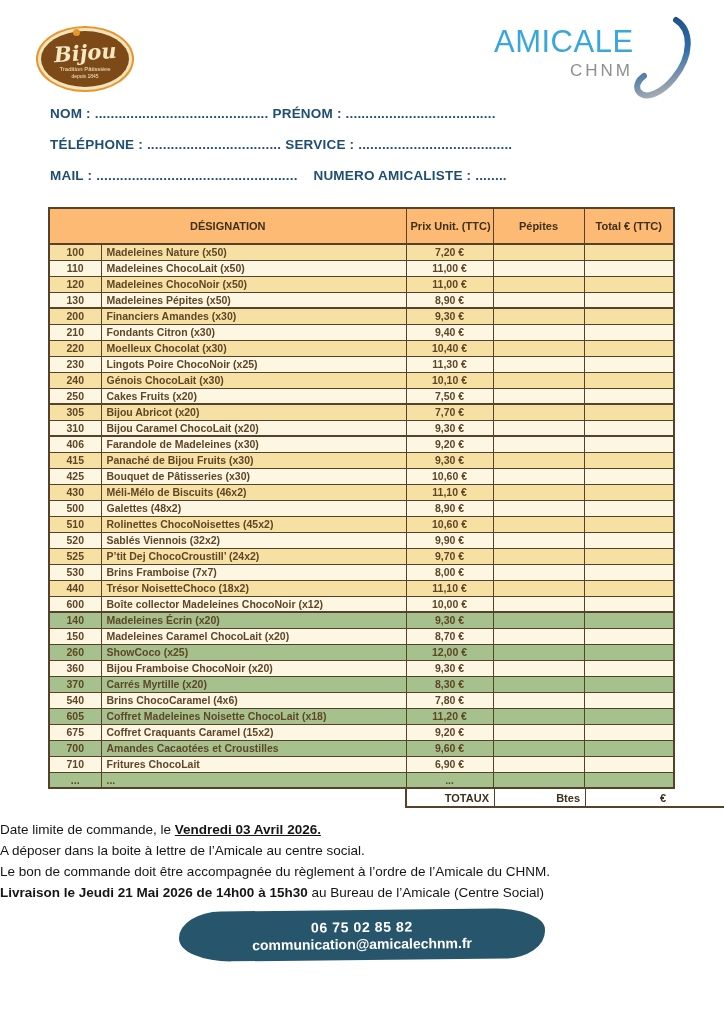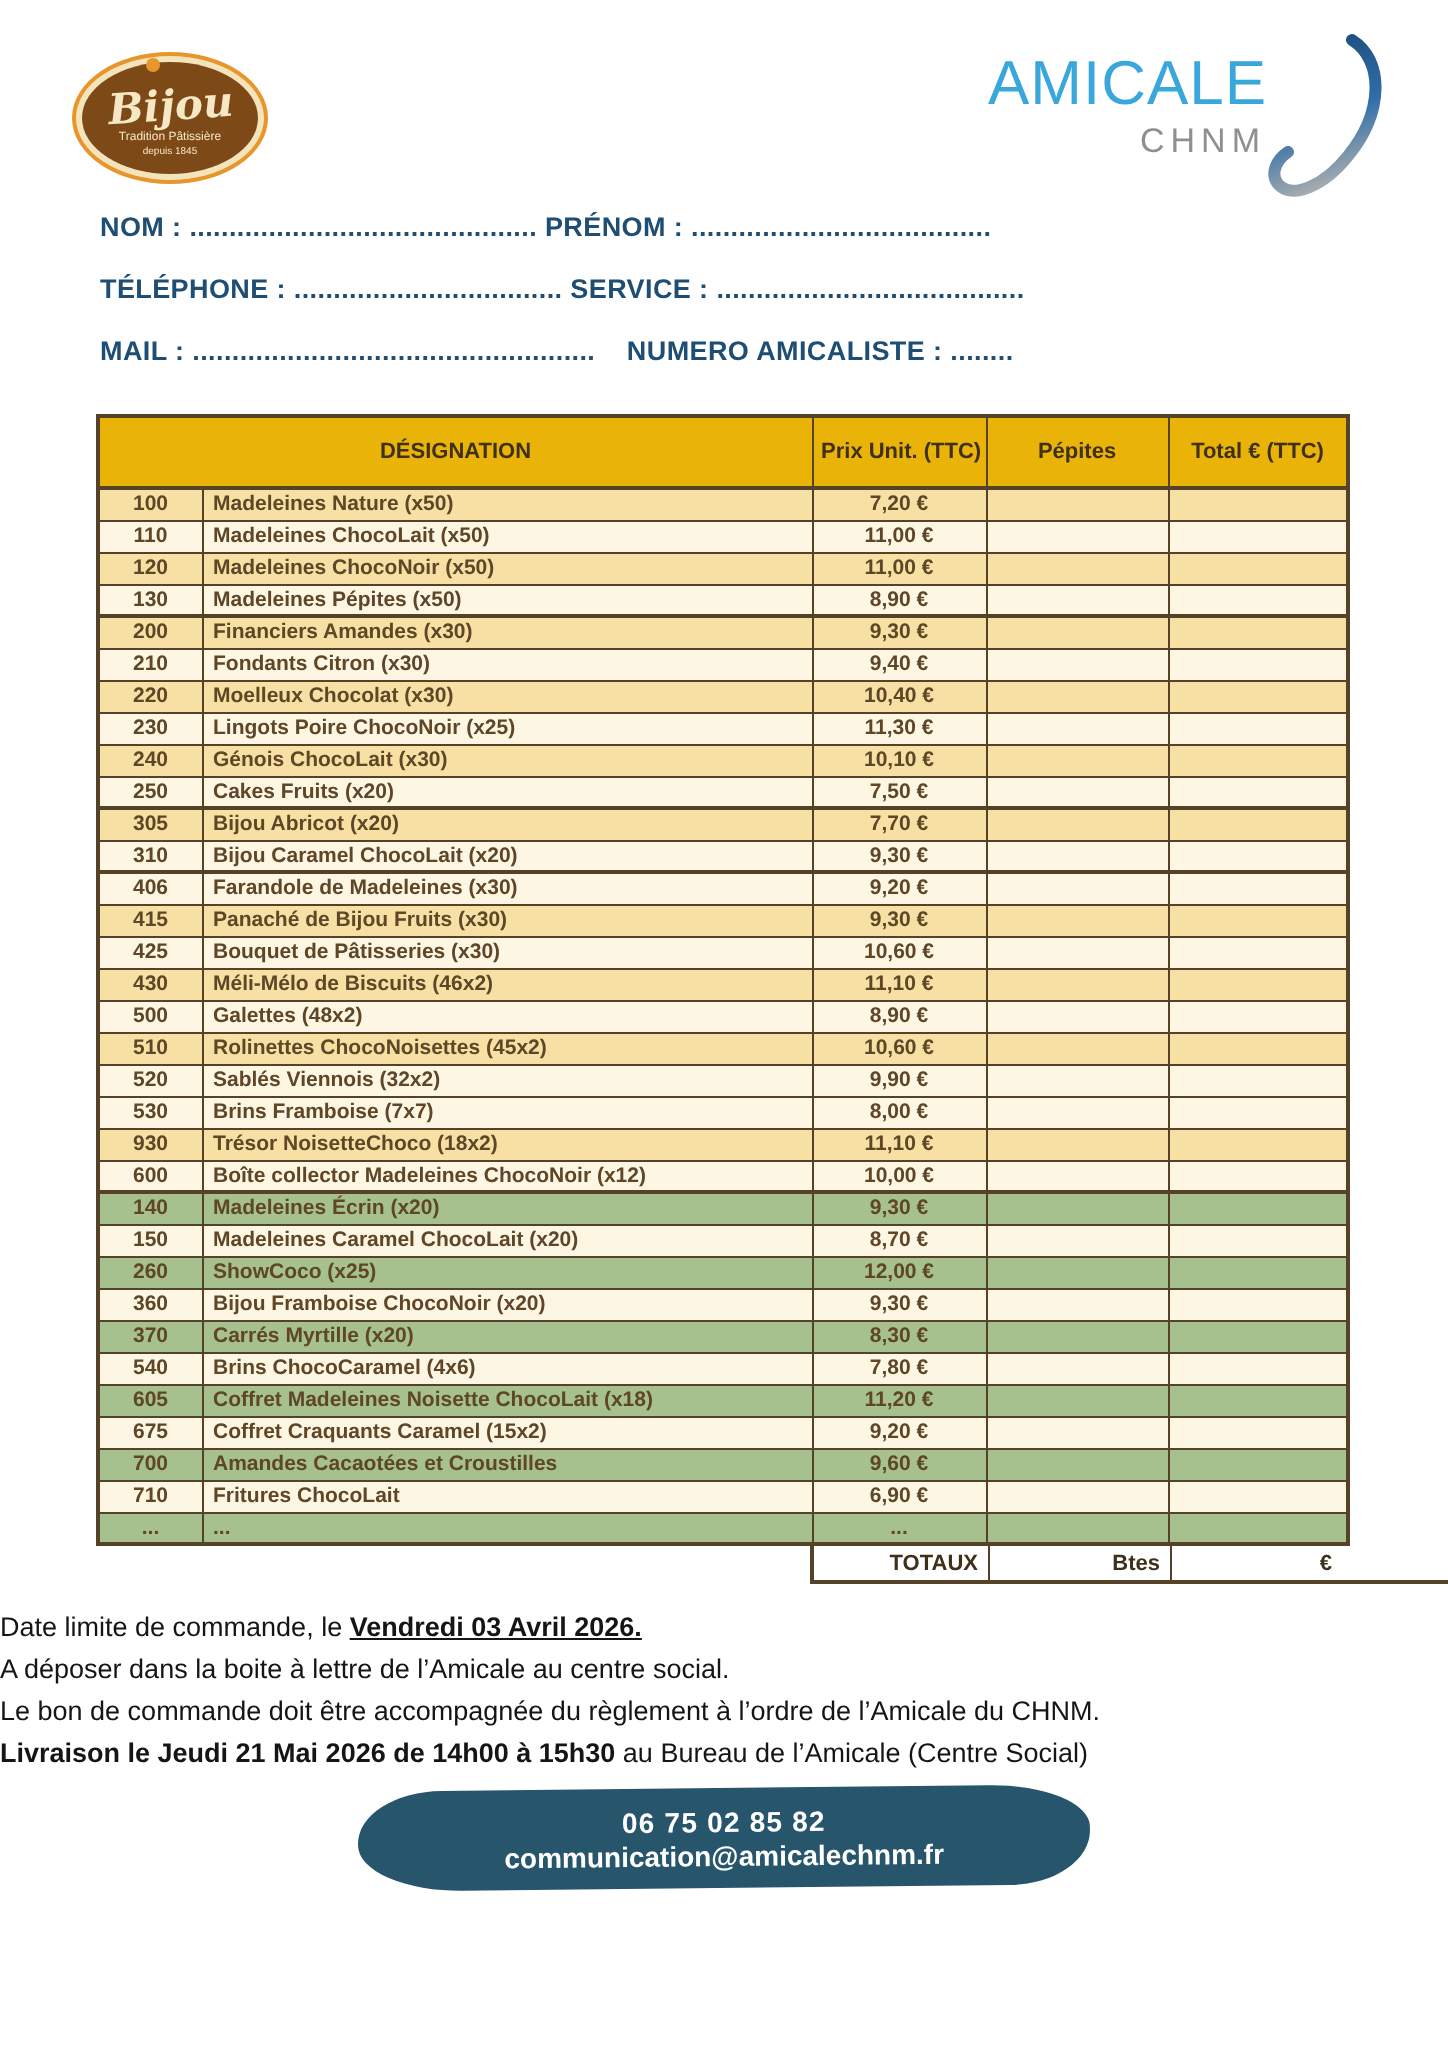--- a/index.html
+++ b/index.html
@@ -30,21 +30,21 @@
   .swoosh { position: absolute; top: -10px; right: -8px; z-index: 2; pointer-events: none; }
 
   
   .form-block { margin: 20px 0 0 50px; color: var(--form-text, #1f4e74); font-weight: bold; font-size: 13.5px; }
   .form-line { margin-bottom: 16px; white-space: pre-wrap; letter-spacing: 0.2px; }
 
   
   .order-table { border-collapse: collapse; table-layout: fixed; width: 625px; margin: 24px 0 0 48px;
                  border: 2px solid var(--table-border, #554228); }
   .order-table th, .order-table td { border: 1px solid var(--table-border, #554228); overflow: hidden; white-space: nowrap; }
-  .order-table thead th { background: #eab308; color: #3f301a; font-size: 11px; font-weight: bold;
+  .order-table thead th { background: #fdba74; color: #3f301a; font-size: 11px; font-weight: bold;
                           height: 36px; padding: 0 4px; border-bottom-width: 2px; text-align: center; }
   .order-table td { height: 16px; font-size: 10.5px; font-weight: bold; color: var(--table-text, #5e4627);
                     padding: 0 5px; line-height: 1; }
   td.c-code, td.c-price { text-align: center; }
   td.c-name { text-align: left; }
   tr.sep td { border-top-width: 2px; }
   .shade-y td { background: var(--row-yellow, #f7e0a3); }
   .shade-c td { background: var(--row-cream, #fdf6e3); }
   .shade-g td { background: var(--row-green, #a6c18e); }
 
@@ -252,29 +252,36 @@
       <td class="c-qty"></td>
       <td class="c-total"></td>
     </tr>
         <tr class="shade-c">
       <td class="c-code">520</td>
       <td class="c-name">Sablés Viennois (32x2)</td>
       <td class="c-price">9,90 €</td>
       <td class="c-qty"></td>
       <td class="c-total"></td>
     </tr>
+        <tr class="shade-y">
+      <td class="c-code">525</td>
+      <td class="c-name">P’tit Dej ChocoCroustill’ (24x2)</td>
+      <td class="c-price">9,70 €</td>
+      <td class="c-qty"></td>
+      <td class="c-total"></td>
+    </tr>
         <tr class="shade-c">
       <td class="c-code">530</td>
       <td class="c-name">Brins Framboise (7x7)</td>
       <td class="c-price">8,00 €</td>
       <td class="c-qty"></td>
       <td class="c-total"></td>
     </tr>
         <tr class="shade-y">
-      <td class="c-code">930</td>
+      <td class="c-code">440</td>
       <td class="c-name">Trésor NoisetteChoco (18x2)</td>
       <td class="c-price">11,10 €</td>
       <td class="c-qty"></td>
       <td class="c-total"></td>
     </tr>
         <tr class="shade-c">
       <td class="c-code">600</td>
       <td class="c-name">Boîte collector Madeleines ChocoNoir (x12)</td>
       <td class="c-price">10,00 €</td>
       <td class="c-qty"></td>

